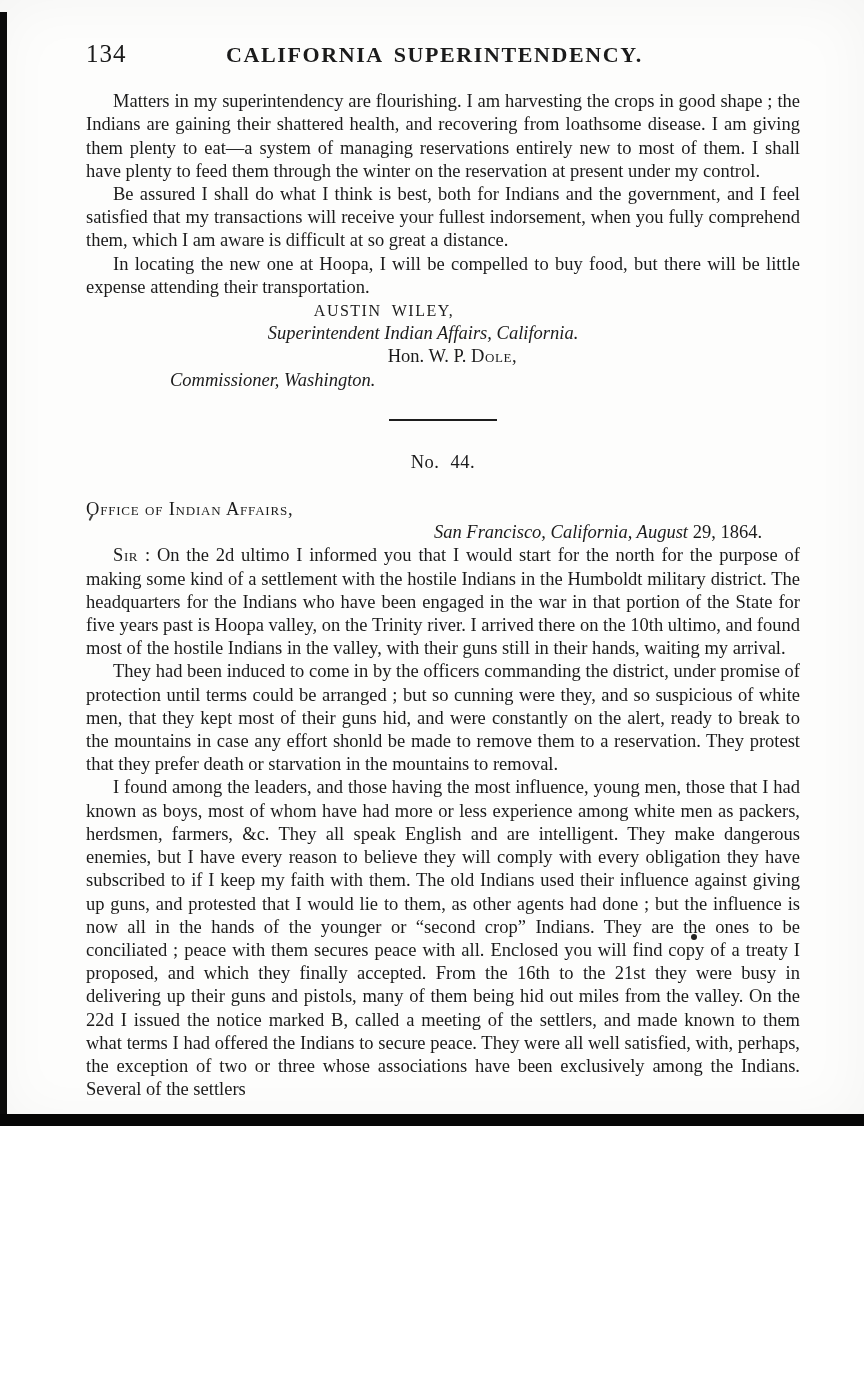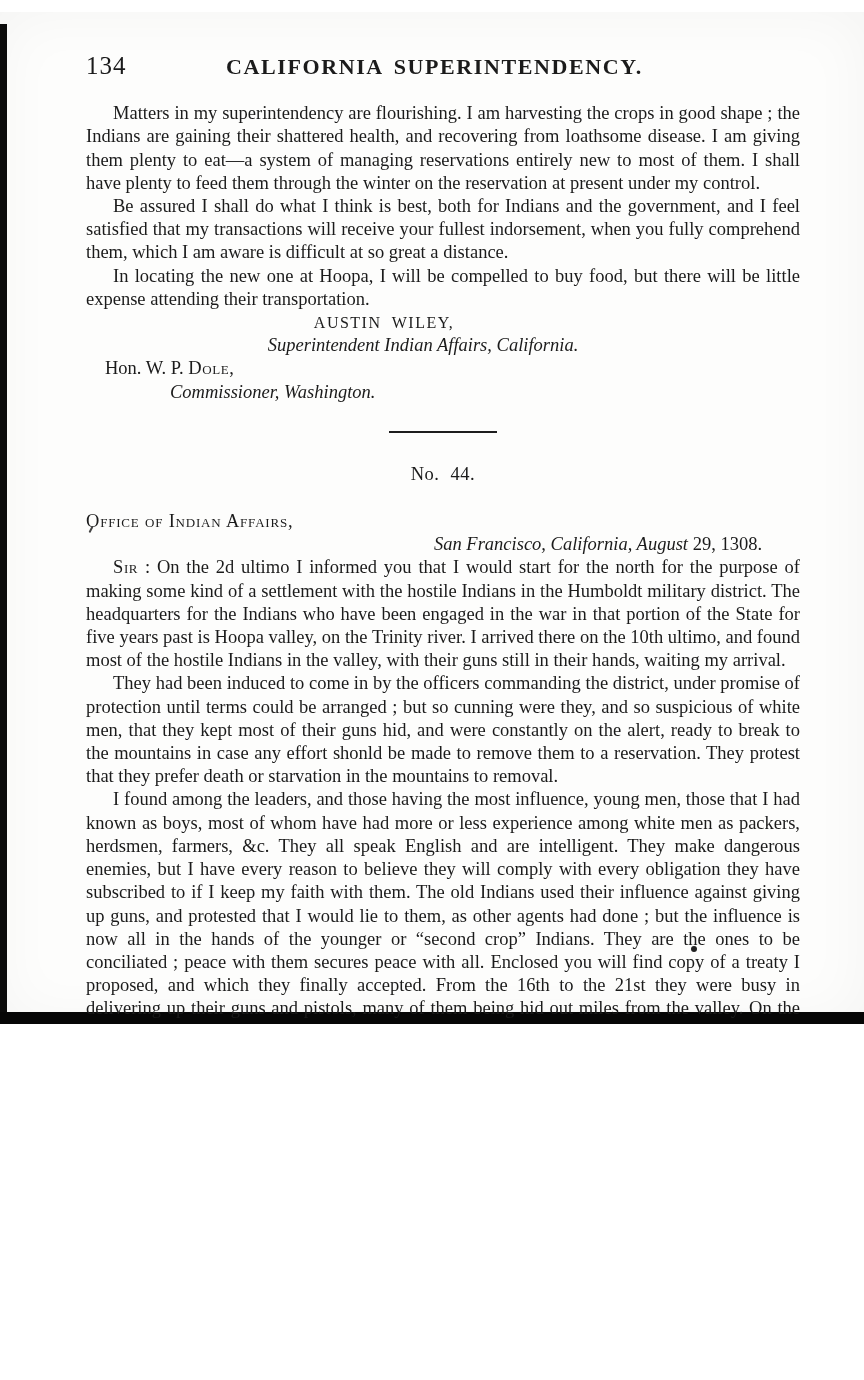--- a/index.html
+++ b/index.html
@@ -3,22 +3,22 @@
 <meta charset="utf-8">
 <style>
   html, body { margin: 0; padding: 0; }
   body {
     background: #ffffff;
     font-family: "Liberation Serif", serif;
   }
   .page {
     position: relative;
     width: 864px;
-    height: 1012px;
-    margin: 12px auto;
+    height: 1126px;
+    margin: 0 auto;
     background: var(--paper, #fdfdfc);
     color: var(--ink, #1b1b1b);
     overflow: hidden;
     box-shadow: inset 0 0 60px rgba(0,0,0,0.04);
   }
   
   .scan-edge-left {
     position: absolute;
     left: 0; top: 12px;
     width: 7px; height: 1368px;
@@ -86,21 +86,21 @@
     padding-right: 118px;
     font-size: 16px;
     letter-spacing: 1.5px;
     word-spacing: 5px;
   }
   .signature-title {
     text-align: center;
     padding-right: 40px;
     font-style: italic;
   }
-  .addressee { text-align: left; padding-left: 19px; }
+  .addressee { text-align: center; padding-left: 19px; }
   .addressee-title { text-align: left; padding-left: 84px; font-style: italic; }
   .divider {
     width: 108px;
     height: 0;
     border-top: 2px solid #1d1d1d;
     margin: 27px auto 30px auto;
   }
   .doc-number {
     text-align: center;
     letter-spacing: 0.5px;
@@ -146,21 +146,21 @@
       <p class="signature-title">Superintendent Indian Affairs, California.</p>
       <p class="addressee"><span>Hon. W. P. </span><span class="sc">Dole,</span></p>
       <p class="addressee-title">Commissioner, Washington.</p>
     </div>
 
     <div class="divider"></div>
 
     <div>
       <p class="doc-number">No. 44.</p>
       <p class="office-line">Office of Indian Affairs,</p>
-      <p class="dateline"><span class="ital">San Francisco, California, August</span><span class="upright"> 29, 1308.</span></p>
+      <p class="dateline"><span class="ital">San Francisco, California, August</span><span class="upright"> 29, 1864.</span></p>
 
       <p class="para"><span class="sc">Sir</span><span> :  </span><span>On the 2d ultimo I informed you that I would start for the north for the purpose of making some kind of a settlement with the hostile Indians in the Humboldt military district.  The headquarters for the Indians who have been engaged in the war in that portion of the State for five years past is Hoopa valley, on the Trinity river.  I arrived there on the 10th ultimo, and found most of the hostile Indians in the valley, with their guns still in their hands, waiting my arrival.</span></p>
       <p class="para">They had been induced to come in by the officers commanding the district, under promise of protection until terms could be arranged ; but so cunning were they, and so suspicious of white men, that they kept most of their guns hid, and were constantly on the alert, ready to break to the mountains in case any effort shonld be made to remove them to a reservation.  They protest that they prefer death or starvation in the mountains to removal.</p>
       <p class="para">I found among the leaders, and those having the most influence, young men, those that I had known as boys, most of whom have had more or less experience among white men as packers, herdsmen, farmers, &amp;c.  They all speak English and are intelligent.  They make dangerous enemies, but I have every reason to believe they will comply with every obligation they have subscribed to if I keep my faith with them.  The old Indians used their influence against giving up guns, and protested that I would lie to them, as other agents had done ; but the influence is now all in the hands of the younger or “second crop” Indians.  They are the ones to be conciliated ; peace with them secures peace with all.  Enclosed you will find copy of a treaty I proposed, and which they finally accepted.  From the 16th to the 21st they were busy in delivering up their guns and pistols, many of them being hid out miles from the valley. On the 22d I issued the notice marked B, called a meeting of the settlers, and made known to them what terms I had offered the Indians to secure peace. They were all well satisfied, with, perhaps, the exception of two or three whose associations have been exclusively among the Indians.  Several of the settlers</p>
     </div>
 
   </div>
 </div>
 
 </body></html>

